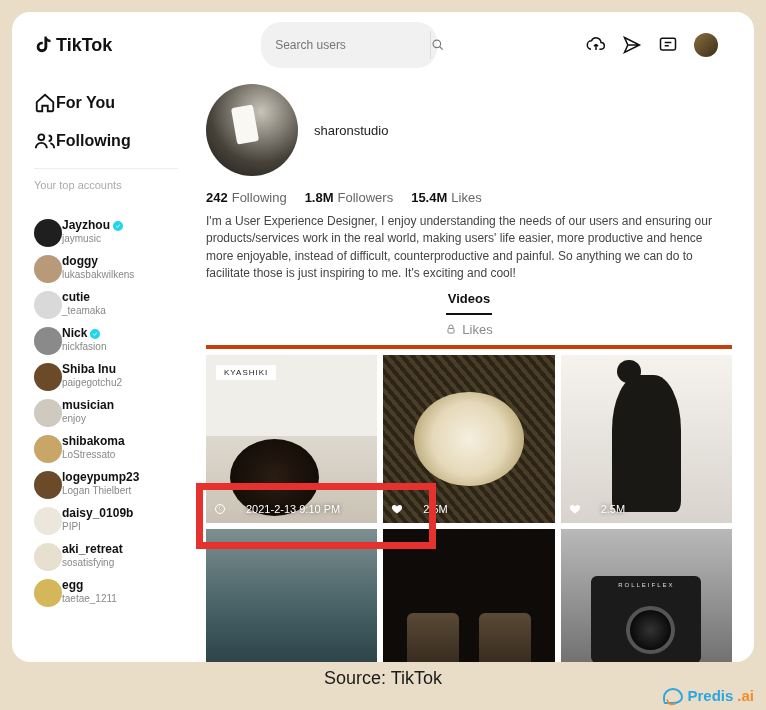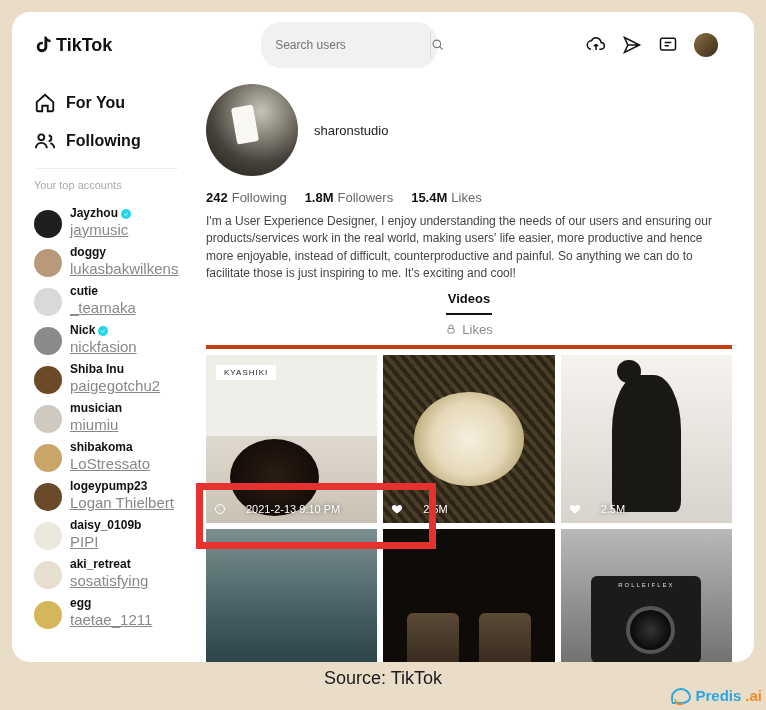--- a/index.html
+++ b/index.html
@@ -58,40 +58,40 @@
   
   .body {
     flex: 1; display: flex; overflow: hidden;
   }
   
   .sidebar {
     width: 184px; padding: 10px 0 0 22px;
     overflow-y: auto;
   }
   .nav-item {
-    display: flex; align-items: center; gap: 10px;
+    display: flex; align-items: center; 
     padding: 8px 0; font-size: 16px; font-weight: 600; color: #111;
     cursor: pointer;
   }
   .nav-item svg { width: 22px; height: 22px; }
   .divider { border-top: 1px solid #eee; margin: 8px 18px 10px 0; }
   .top-accounts-label {
-    font-size: 11px; color: #aaa; margin-bottom: 12px;
+    font-size: 11px; color: #aaa; margin-bottom: 24px;
   }
   .acct {
-    display: flex; align-items: flex-end; gap: 8px;
+    display: flex; align-items: flex-start; 
     padding: 4px 0; cursor: pointer;
   }
   .acct .av {
     width: 28px; height: 28px; border-radius: 50%; background:#ccc; flex-shrink:0;
     display:flex;align-items:center;justify-content:center;overflow:hidden;
   }
   .acct .txt { display:flex; flex-direction:column; line-height:1.15; }
   .acct .name { font-size: 12px; font-weight: 700; color:#111; display:flex;align-items:center;gap:3px;}
-  .acct .handle { font-size: 15px; color:#888;text-decoration:underline; }
+  .acct .handle { font-size: 10px; color:#888; }
   .verify { width:10px;height:10px;border-radius:50%;background:#20d5ec;display:inline-flex;align-items:center;justify-content:center;}
   .verify svg{width:6px;height:6px;}
   
   .main {
     flex: 1; padding: 10px 22px 0 10px; overflow-y:auto;
   }
   .profile-head {
     display:flex; gap: 16px; align-items:center;
   }
   .profile-av {
@@ -163,21 +163,21 @@
   .red-box {
     position:absolute; border:7px solid #e5322e; pointer-events:none;
   }
   
   .caption {
     position:absolute; left:0; right:0; top: 668px;
     text-align:center; font-size: 18px; color:#1b1b1b;
   }
   
   .predis {
-    position:absolute; right:4px; bottom:6px;
+    position:absolute; right:12px; bottom:6px;
     display:flex; align-items:center; gap:4px;
     font-size: 15px;
   }
   .predis .bubble{width:20px;height:16px;border:2.5px solid #2aa7e0;border-radius:50% 50% 50% 10%/60% 60% 40% 40%;position:relative;}
   .predis .bubble::after{content:"";position:absolute;left:2px;bottom:-4px;width:6px;height:6px;border-left:2.5px solid #f08c2e;border-bottom:2.5px solid #f08c2e;border-radius:0 0 0 6px;transform:rotate(-20deg);}
   .predis .t1{color:#2aa7e0;font-weight:600;}
   .predis .t2{color:#f08c2e;font-weight:600;}
   ::-webkit-scrollbar{width:0;height:0;}
 </style>
 </head>
@@ -295,21 +295,21 @@
               </div>
               <div class="handle">paigegotchu2</div>
             </div>
           </div>
           <div class="acct">
             <div class="av" style="background: rgb(207, 201, 191);"></div>
             <div class="txt">
               <div class="name">
                 <span>musician</span>
               </div>
-              <div class="handle">miumiu</div>
+              <div class="handle">enjoy</div>
             </div>
           </div>
           <div class="acct">
             <div class="av" style="background: rgb(202, 165, 104);"></div>
             <div class="txt">
               <div class="name">
                 <span>shibakoma</span>
               </div>
               <div class="handle">LoStressato</div>
             </div>

